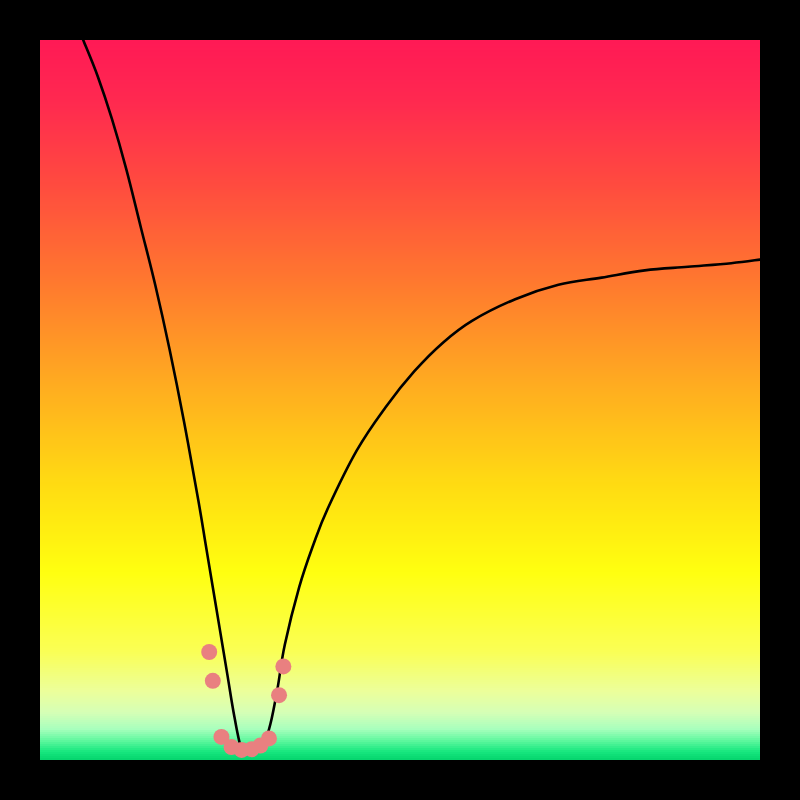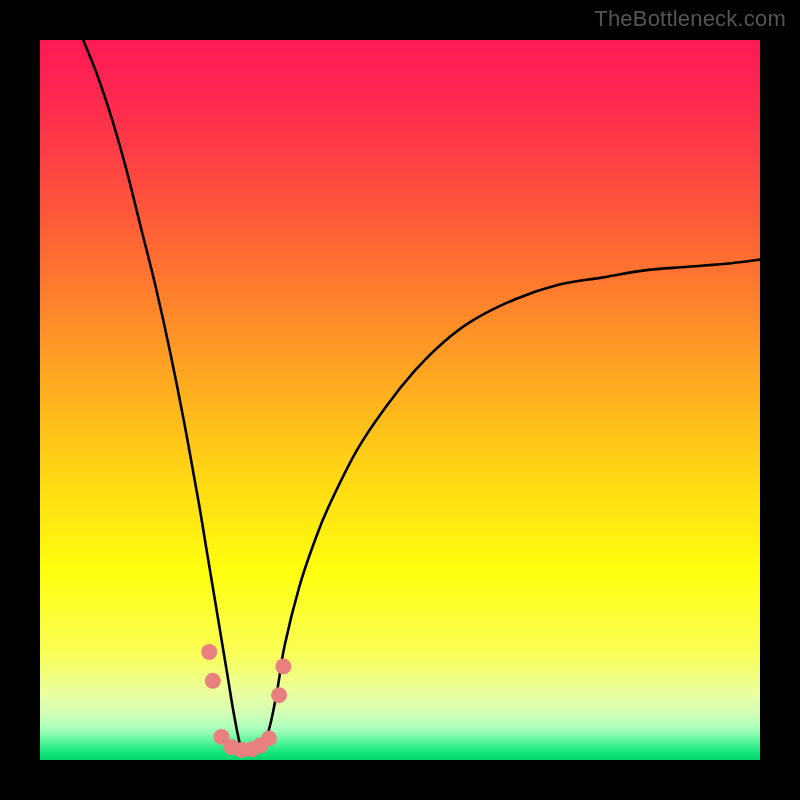--- a/index.html
+++ b/index.html
@@ -427,14 +427,13 @@
           <circle class="marker" cx="191.52" cy="707.04" r="8" fill="#e98080"></circle>
           <circle class="marker" cx="201.60" cy="709.92" r="8" fill="#e98080"></circle>
           <circle class="marker" cx="211.68" cy="709.20" r="8" fill="#e98080"></circle>
           <circle class="marker" cx="220.32" cy="705.60" r="8" fill="#e98080"></circle>
           <circle class="marker" cx="228.96" cy="698.40" r="8" fill="#e98080"></circle>
           <circle class="marker" cx="239.04" cy="655.20" r="8" fill="#e98080"></circle>
           <circle class="marker" cx="243.36" cy="626.40" r="8" fill="#e98080"></circle>
         </g>
     </svg>
   </div>
-  <div class="watermark">TheBottleneck.com</div>
 </div>
 
 </body></html>

